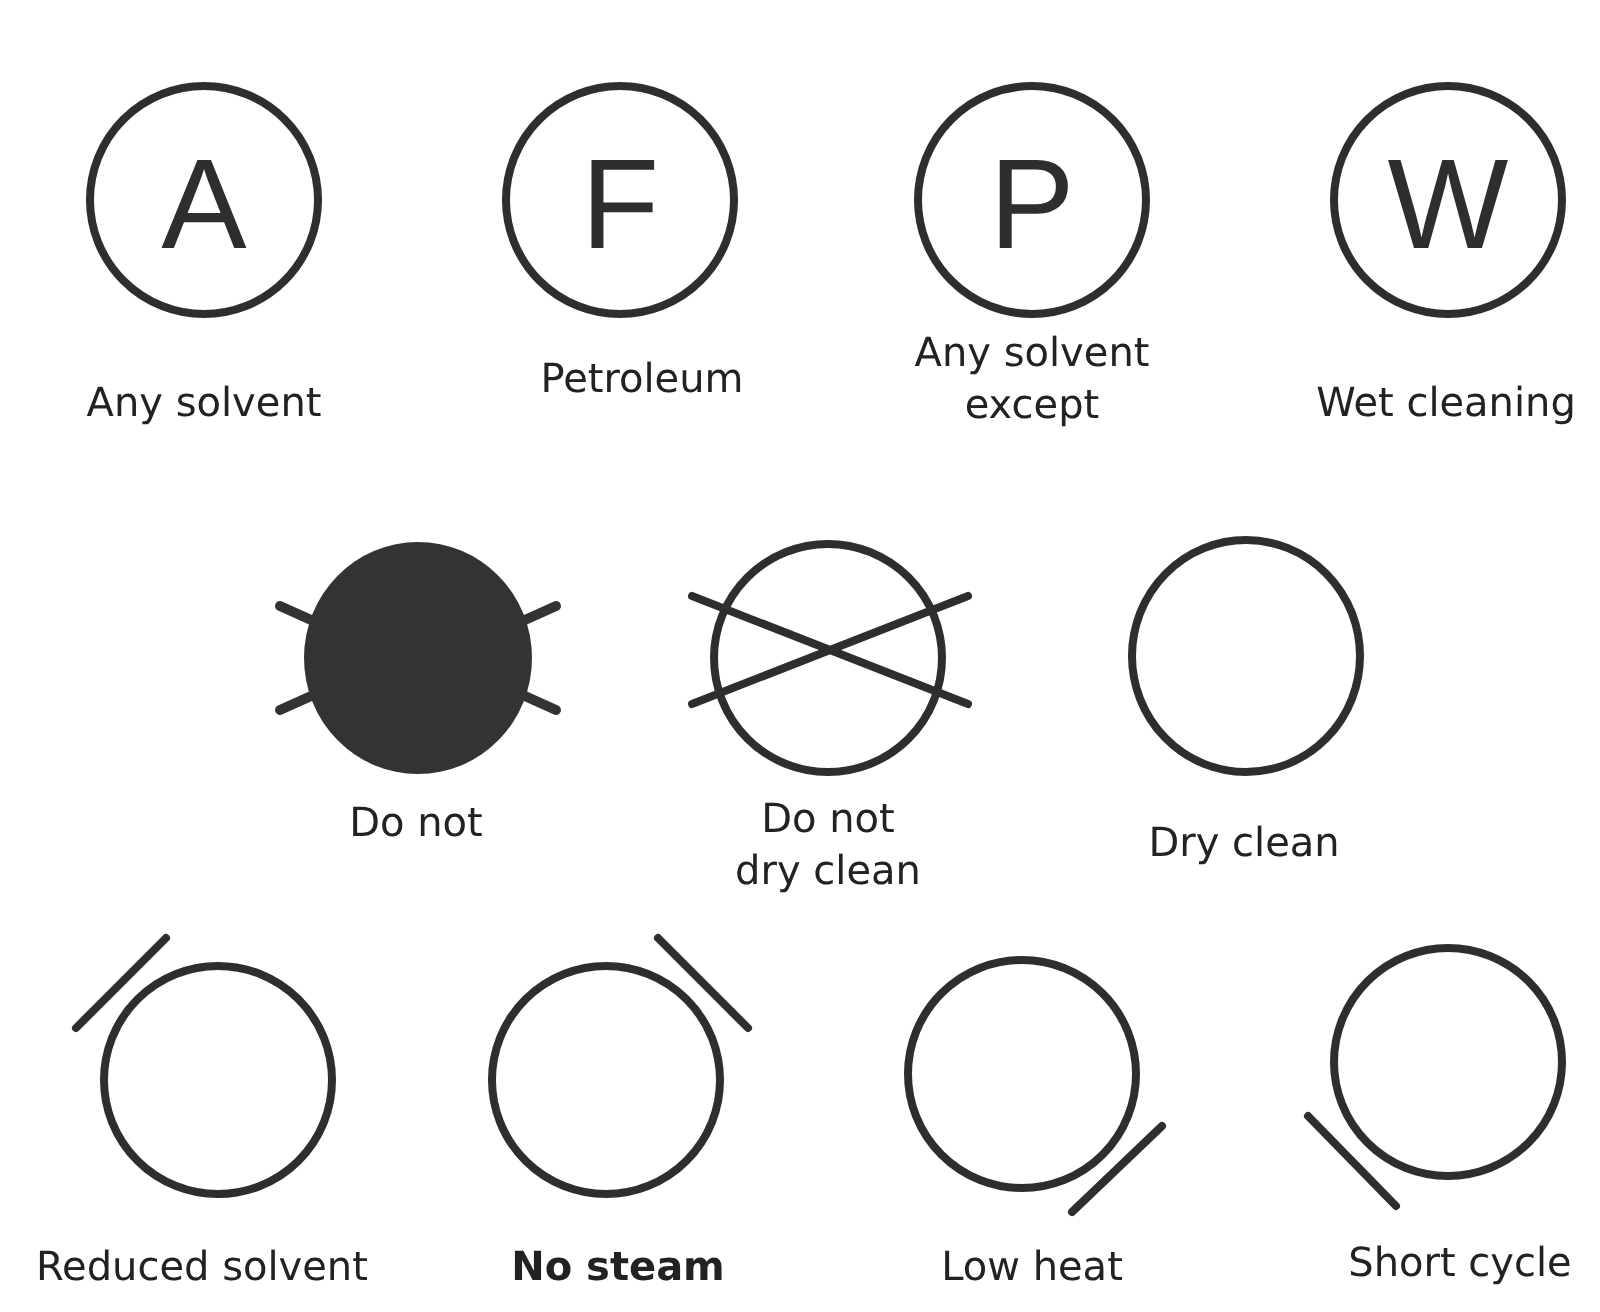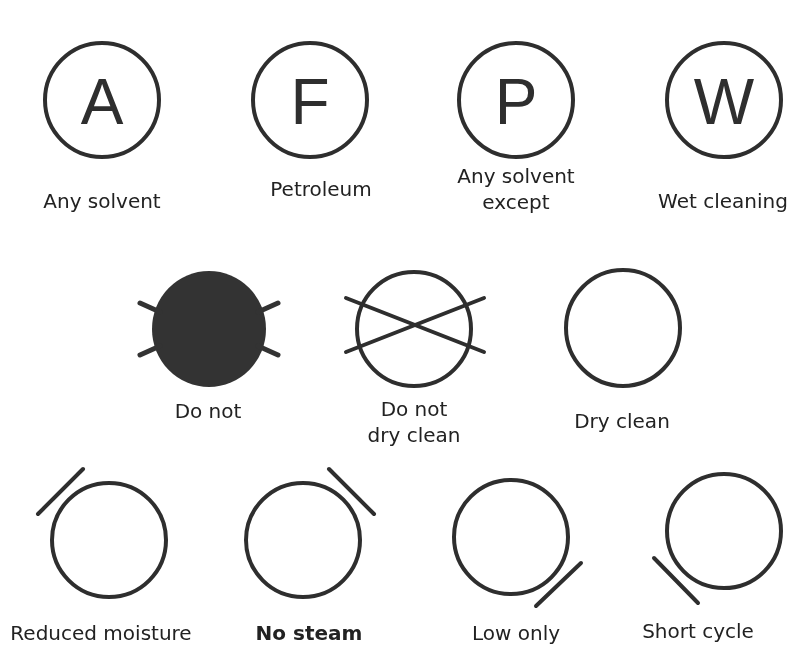--- a/index.html
+++ b/index.html
@@ -87,44 +87,44 @@
   <div>Dry clean</div>
 </div>
 
 <div class="sym" style="left:34px;top:466px;">
   <svg width="140" height="140" viewBox="0 0 140 140">
     <circle cx="75" cy="74" r="57" fill="none" stroke="#2e2e2e" stroke-width="4"></circle>
     <line x1="4" y1="48" x2="49" y2="3" stroke="#2e2e2e" stroke-width="4" stroke-linecap="round"></line>
   </svg>
 </div>
 <div class="label" style="left:101px;top:620px;">
-  <div>Reduced moisture</div>
+  <div>Reduced solvent</div>
 </div>
 
 <div class="sym" style="left:240px;top:466px;">
   <svg width="140" height="140" viewBox="0 0 140 140">
     <circle cx="63" cy="74" r="57" fill="none" stroke="#2e2e2e" stroke-width="4"></circle>
     <line x1="89" y1="3" x2="134" y2="48" stroke="#2e2e2e" stroke-width="4" stroke-linecap="round"></line>
   </svg>
 </div>
 <div class="label" style="left:309px;top:620px;font-weight:bold;">
   <div>No steam</div>
 </div>
 
 <div class="sym" style="left:446px;top:476px;">
   <svg width="140" height="140" viewBox="0 0 140 140">
     <circle cx="65" cy="61" r="57" fill="none" stroke="#2e2e2e" stroke-width="4"></circle>
     <line x1="90" y1="130" x2="135" y2="87" stroke="#2e2e2e" stroke-width="4" stroke-linecap="round"></line>
   </svg>
 </div>
 <div class="label" style="left:516px;top:620px;">
-  <div>Low only</div>
+  <div>Low heat</div>
 </div>
 
 <div class="sym" style="left:648px;top:470px;">
   <svg width="140" height="140" viewBox="0 0 140 140">
     <circle cx="76" cy="61" r="57" fill="none" stroke="#2e2e2e" stroke-width="4"></circle>
     <line x1="6" y1="88" x2="50" y2="133" stroke="#2e2e2e" stroke-width="4" stroke-linecap="round"></line>
   </svg>
 </div>
-<div class="label" style="left:698px;top:618px;">
+<div class="label" style="left:730px;top:618px;">
   <div>Short cycle</div>
 </div>
 
 </body></html>

